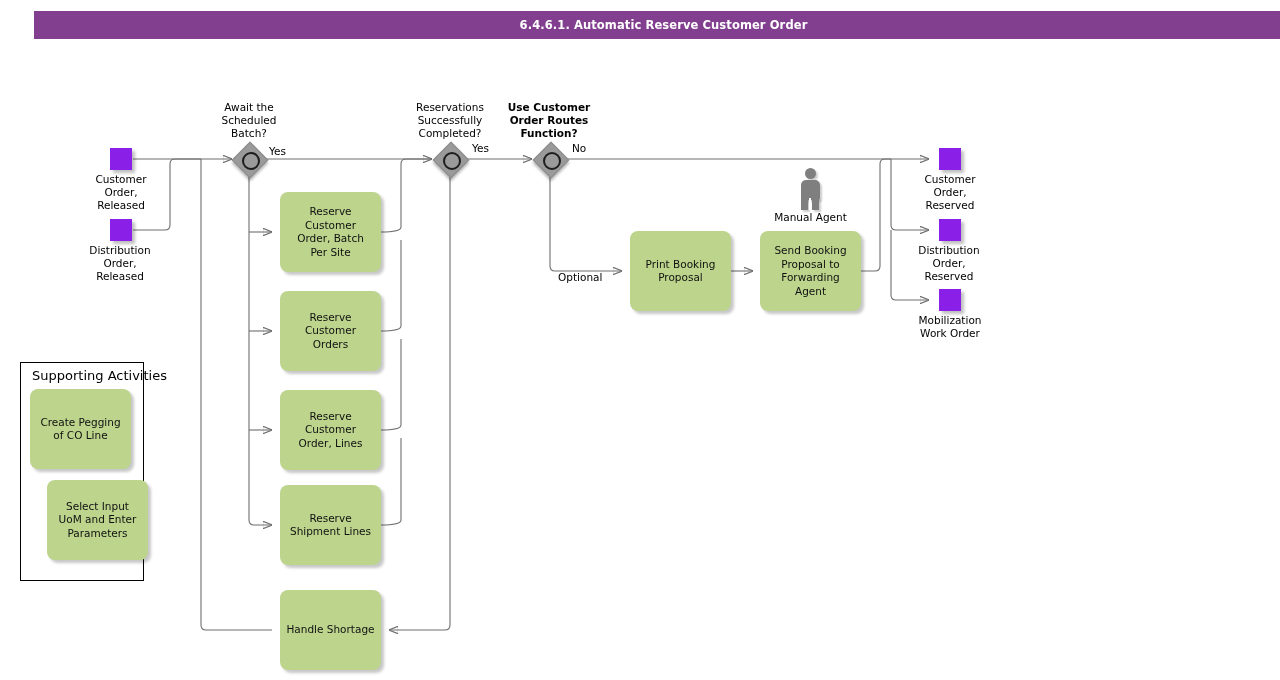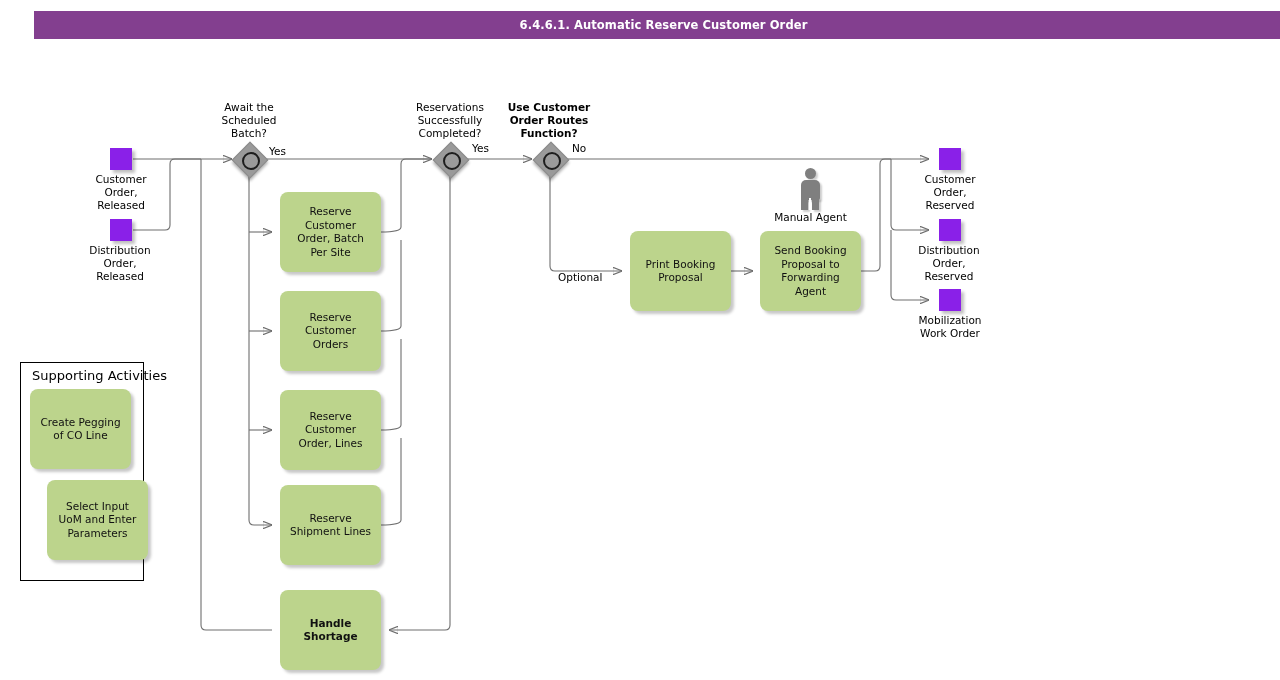--- a/index.html
+++ b/index.html
@@ -197,21 +197,21 @@
 Customer
 Orders</div>
 
   <div class="node task" style="left:280px;top:390px;width:101px;height:80px;">Reserve
 Customer
 Order, Lines</div>
 
   <div class="node task" style="left:280px;top:485px;width:101px;height:80px;">Reserve
 Shipment Lines</div>
 
-  <div class="node task" style="left:280px;top:590px;width:101px;height:80px;font-weight:bold;">Handle Shortage</div>
+  <div class="node task" style="left:280px;top:590px;width:101px;height:80px;">Handle Shortage</div>
 
   <div class="node task" style="left:630px;top:231px;width:101px;height:80px;">Print Booking
 Proposal</div>
 
   <div class="node task" style="left:760px;top:231px;width:101px;height:80px;">Send Booking
 Proposal to
 Forwarding
 Agent</div>
 
   <div class="person" style="left:797px;top:168px;">

